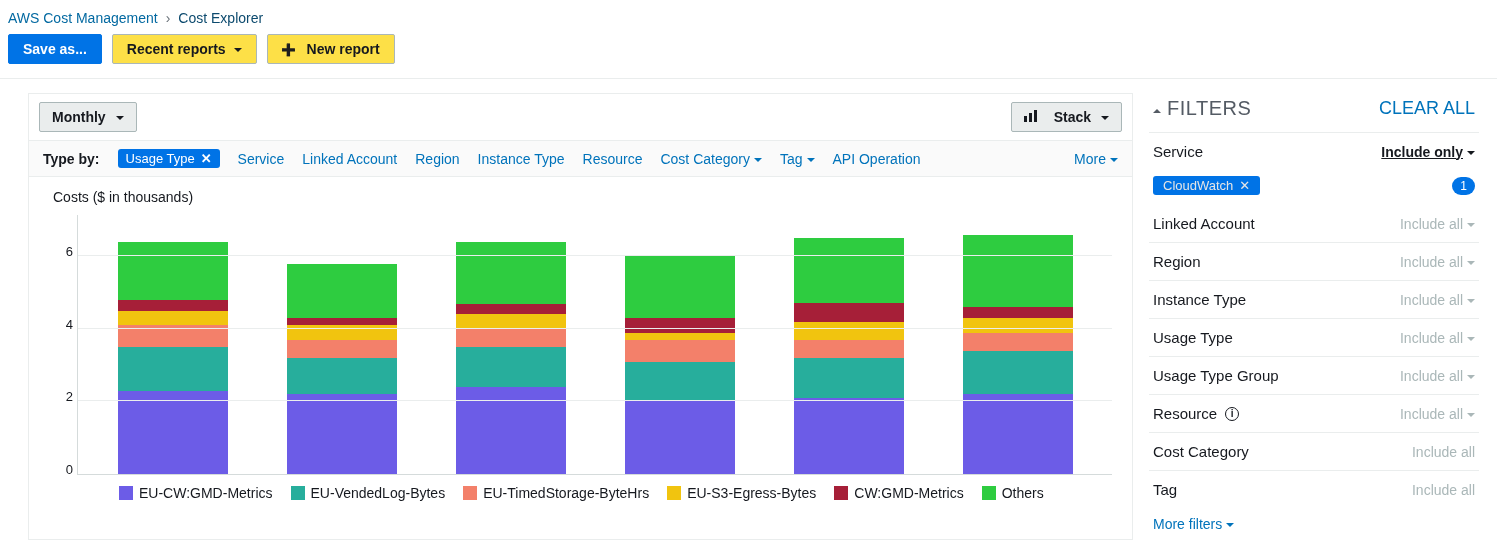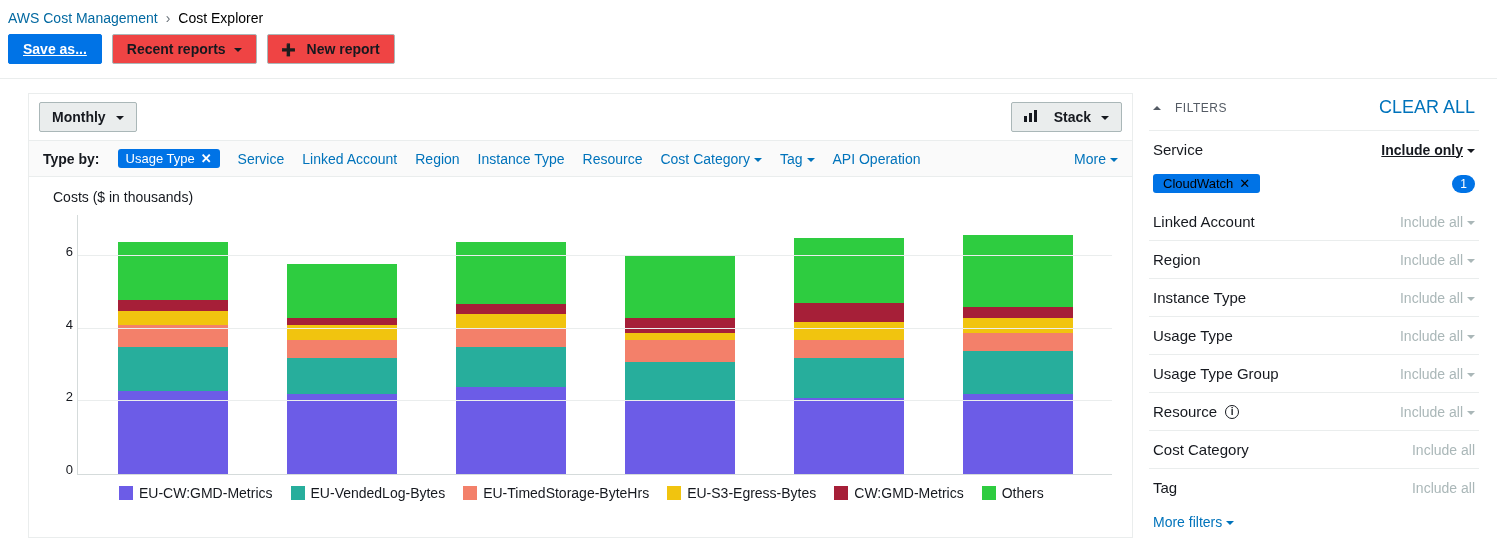--- a/index.html
+++ b/index.html
@@ -1,24 +1,24 @@
 <!DOCTYPE html>
 <html><head>
 <meta charset="utf-8">
 <style>
   * { box-sizing: border-box; margin: 0; padding: 0; }
   body { font-family: "Amazon Ember", "Helvetica Neue", Arial, sans-serif; font-size: 14px; color: #16191f; background: #fff; width: 1497px; }
   .breadcrumb { padding: 10px 8px 6px; font-size: 14px; display: flex; align-items: center; gap: 8px; }
   .breadcrumb a { color: #0369a1; text-decoration: none; }
   .breadcrumb .sep { color: #687078; }
-  .breadcrumb .current { color: #000000; }
+  .breadcrumb .current { color: #0c4a6e; }
 
   .toolbar { padding: 2px 8px 12px; display: flex; gap: 10px; align-items: center; }
-  .btn { display: inline-flex; align-items: center; gap: 6px; border: 1px solid #aab7b8; background: #ef4444; color: #16191f; font-weight: 700; font-size: 14px; padding: 6px 14px; border-radius: 2px; cursor: pointer; }
-  .btn.primary { background: #0073e6; color: #fff; border-color: #0073e6; text-decoration: underline; }
+  .btn { display: inline-flex; align-items: center; gap: 6px; border: 1px solid #aab7b8; background: #fde047; color: #16191f; font-weight: 700; font-size: 14px; padding: 6px 14px; border-radius: 2px; cursor: pointer; }
+  .btn.primary { background: #0073e6; color: #fff; border-color: #0073e6; }
   .btn .caret { margin-left: 2px; }
 
   .content { display: flex; padding: 0 8px 0 28px; gap: 16px; border-top: 1px solid #eaeded; margin-top: 2px; padding-top: 14px; }
   .left { flex: 1; border: 1px solid #eaeded; border-top-color: #eaeded; }
   .topbar { display: flex; align-items: center; gap: 8px; padding: 8px 10px; border-bottom: 1px solid #eaeded; }
   .select { display: inline-flex; align-items: center; justify-content: space-between; gap: 10px; border: 1px solid #aab7b8; background: #eaeded; color: #16191f; font-weight: 700; font-size: 14px; padding: 6px 12px; border-radius: 2px; cursor: pointer; }
   .select.wide { width: 250px; }
   .spacer { flex: 1; }
 
   .groupbar { display: flex; align-items: center; gap: 18px; padding: 8px 14px; border-bottom: 1px solid #eaeded; background: #fafafa; }
@@ -39,29 +39,29 @@
   .barcol { width: 110px; display: flex; flex-direction: column-reverse; align-items: stretch; }
   .seg { width: 100%; }
   .xaxis { display: flex; justify-content: space-around; padding: 4px 10px 0 38px; font-size: 13px; }
   .xaxis span { width: 110px; text-align: center; }
   .legend { display: flex; flex-wrap: wrap; gap: 18px; padding: 10px 40px 10px 70px; font-size: 14px; }
   .legend .item { display: inline-flex; align-items: center; gap: 6px; }
   .sw { width: 14px; height: 14px; display: inline-block; }
 
   .right { width: 340px; padding: 0 10px 0 0; }
   .filters-hdr { display: flex; justify-content: space-between; align-items: center; padding: 4px 4px 12px; }
-  .filters-hdr .ttl { color: #545b64; font-size: 12px; letter-spacing: .5px; display: inline-flex; align-items: center; gap: 8px; }
+  .filters-hdr .ttl { color: #545b64; font-size: 20px; letter-spacing: .5px; display: inline-flex; align-items: center; }
   .filters-hdr .clear { color: #0073bb; font-size: 18px; cursor: pointer; }
   .frow { display: flex; justify-content: space-between; align-items: center; padding: 10px 4px; border-top: 1px solid #eaeded; font-size: 15px; }
   .frow:first-of-type { border-top: none; }
   .frow .name { color: #16191f; display:inline-flex; align-items:center; gap:8px; }
   .frow .val { color: #aab7b8; font-size: 14px; display: inline-flex; align-items: center; gap: 4px; }
   .frow .val.active { color: #16191f; font-weight: 700; }
   .tagrow { padding: 6px 4px 10px; display:flex; justify-content: space-between; align-items:center; }
-  .chip2 { background: #0073e6; color: #000000; border-radius: 3px; padding: 2px 10px; font-size: 13px; display: inline-flex; align-items: center; gap: 6px; }
+  .chip2 { background: #0073e6; color: #e5e5e5; border-radius: 3px; padding: 2px 10px; font-size: 13px; display: inline-flex; align-items: center; gap: 6px; }
   .countbadge { background: #0073e6; color:#fff; border-radius: 10px; padding: 0 8px; font-size: 12px; line-height: 18px; }
   .morefilters { color: #0073bb; padding: 8px 4px; cursor: pointer; display:inline-flex; align-items:center; gap:4px; }
 
   .caret-down::after { content: ""; display:inline-block; border: 4px solid transparent; border-top-color: currentColor; transform: translateY(2px); }
   .caret-up::before { content: ""; display:inline-block; border: 4px solid transparent; border-bottom-color: currentColor; transform: translateY(-2px); margin-right:6px; }
   .plus::before { content: "➕"; font-size: 12px; filter: grayscale(1) brightness(0.3); margin-right: 4px; }
   .barsicon::before { content: ""; display:inline-block; width:14px; height:12px; background: linear-gradient(#16191f,#16191f) 0 6px/3px 6px no-repeat, linear-gradient(#16191f,#16191f) 5px 3px/3px 9px no-repeat, linear-gradient(#16191f,#16191f) 10px 0/3px 12px no-repeat; margin-right:6px; }
   .info-icon { display:inline-flex; width:14px; height:14px; border:1.5px solid #16191f; border-radius:50%; align-items:center; justify-content:center; font-size:10px; font-weight:700; }
 </style>
 </head>

